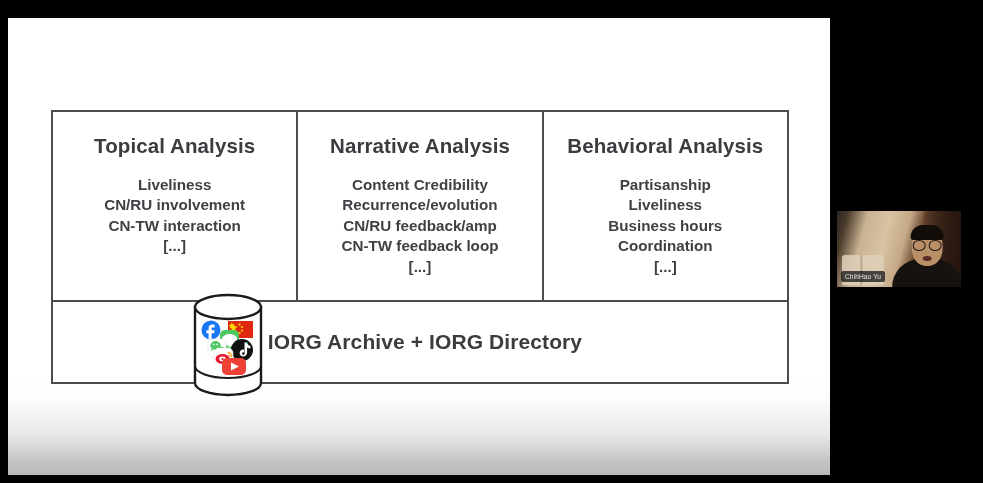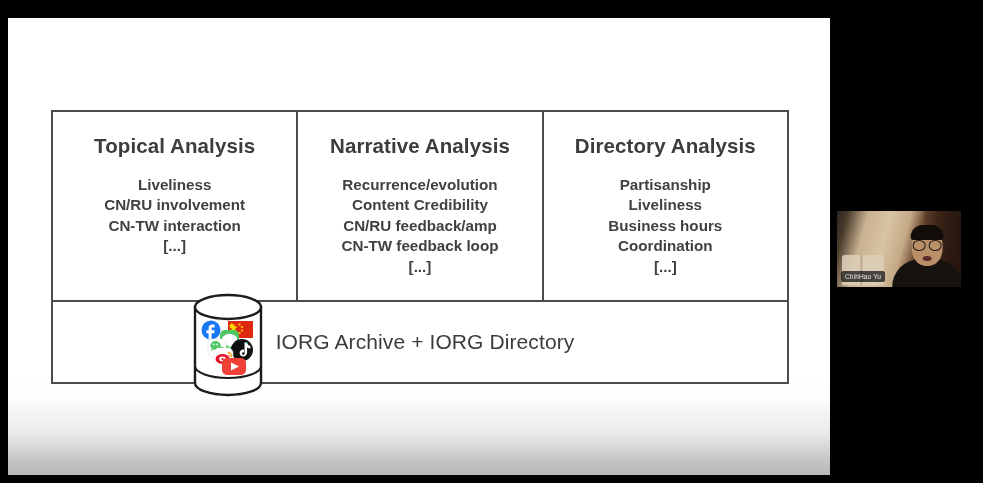--- a/index.html
+++ b/index.html
@@ -69,21 +69,21 @@
     align-items: center;
     border: 2px solid #4b4b50;
     border-top: none;
     height: 82px;
     position: relative;
   }
   .archive-title {
     width: 100%;
     text-align: center;
     font-size: 21px;
-    font-weight: 400;
+    font-weight: 700;
     color: #3c3c40;
     letter-spacing: 0.1px;
     padding-left: 10px;
   }
 
   
   #db-icon {
     position: absolute;
     left: 136px;
     top: -12px;
@@ -205,30 +205,30 @@
             <li>Liveliness</li>
             <li>CN/RU involvement</li>
             <li>CN-TW interaction</li>
             <li>[...]</li>
           </ul>
         </div>
 
         <div class="panel">
           <div class="panel-title">Narrative Analysis</div>
           <ul class="panel-list">
+            <li>Content Credibility</li>
             <li>Recurrence/evolution</li>
-            <li>Content Credibility</li>
             <li>CN/RU feedback/amp</li>
             <li>CN-TW feedback loop</li>
             <li>[...]</li>
           </ul>
         </div>
 
         <div class="panel">
-          <div class="panel-title">Directory Analysis</div>
+          <div class="panel-title">Behavioral Analysis</div>
           <ul class="panel-list">
             <li>Partisanship</li>
             <li>Liveliness</li>
             <li>Business hours</li>
             <li>Coordination</li>
             <li>[...]</li>
           </ul>
         </div>
 
       </div>

